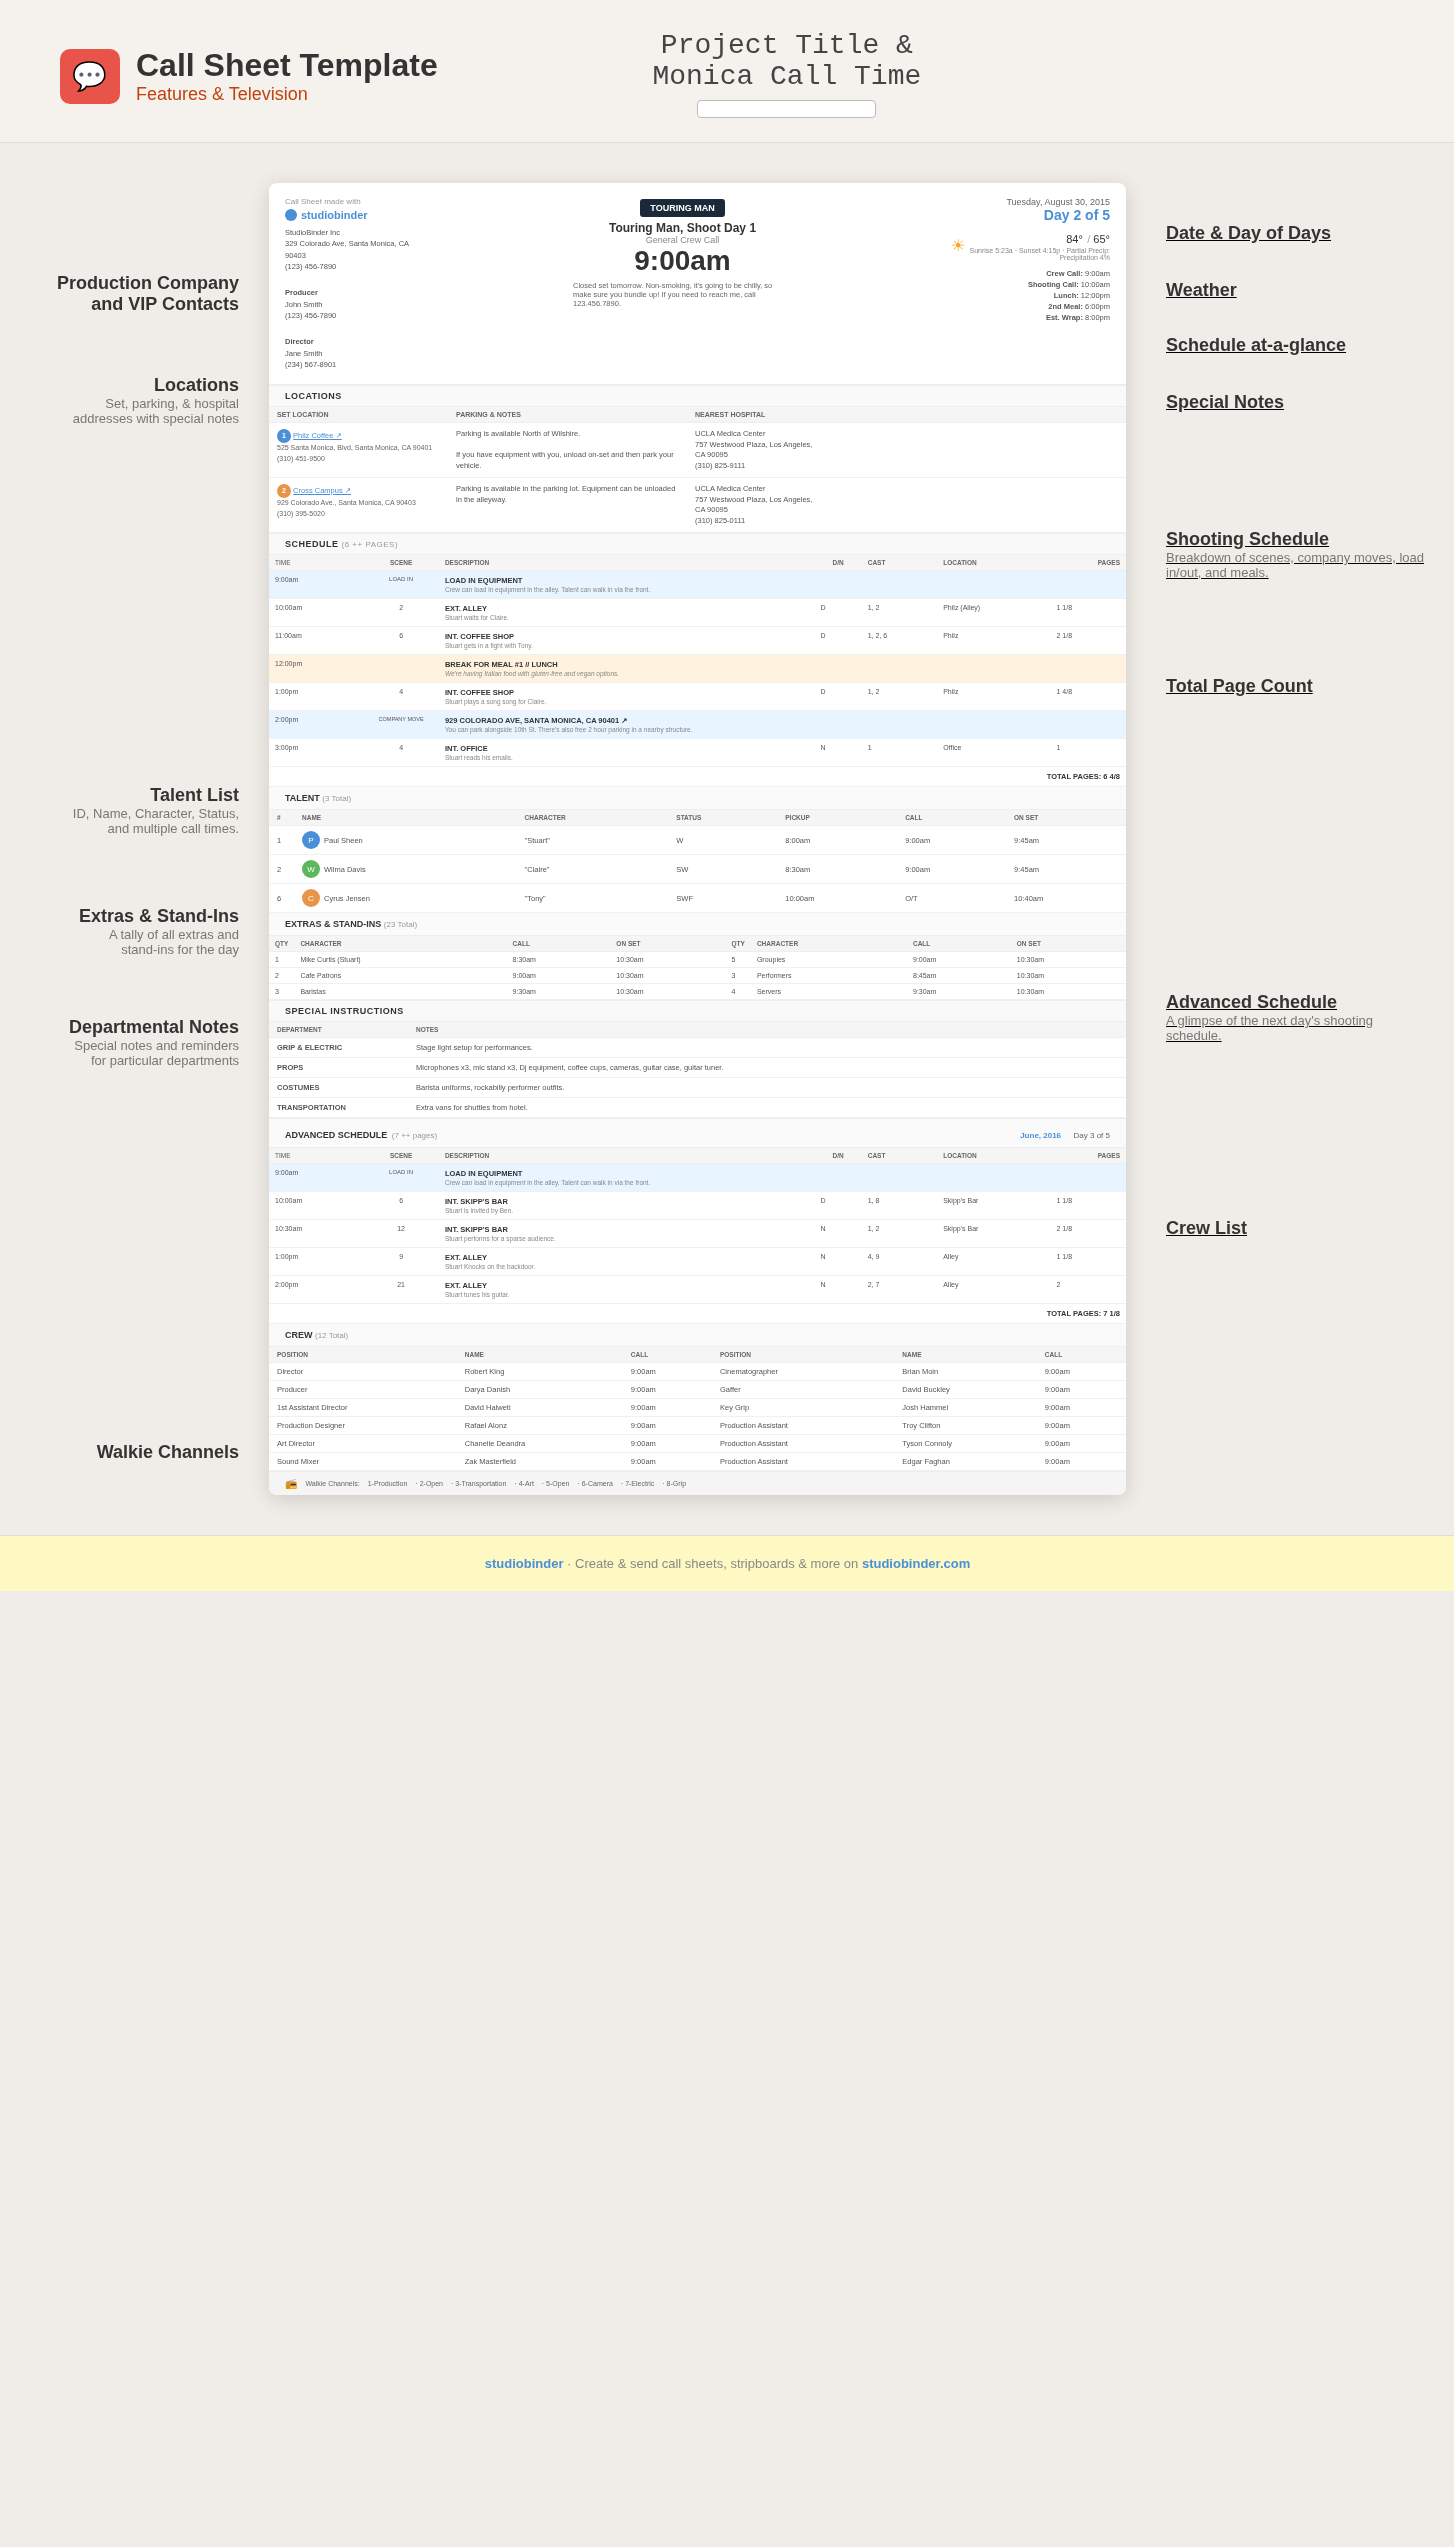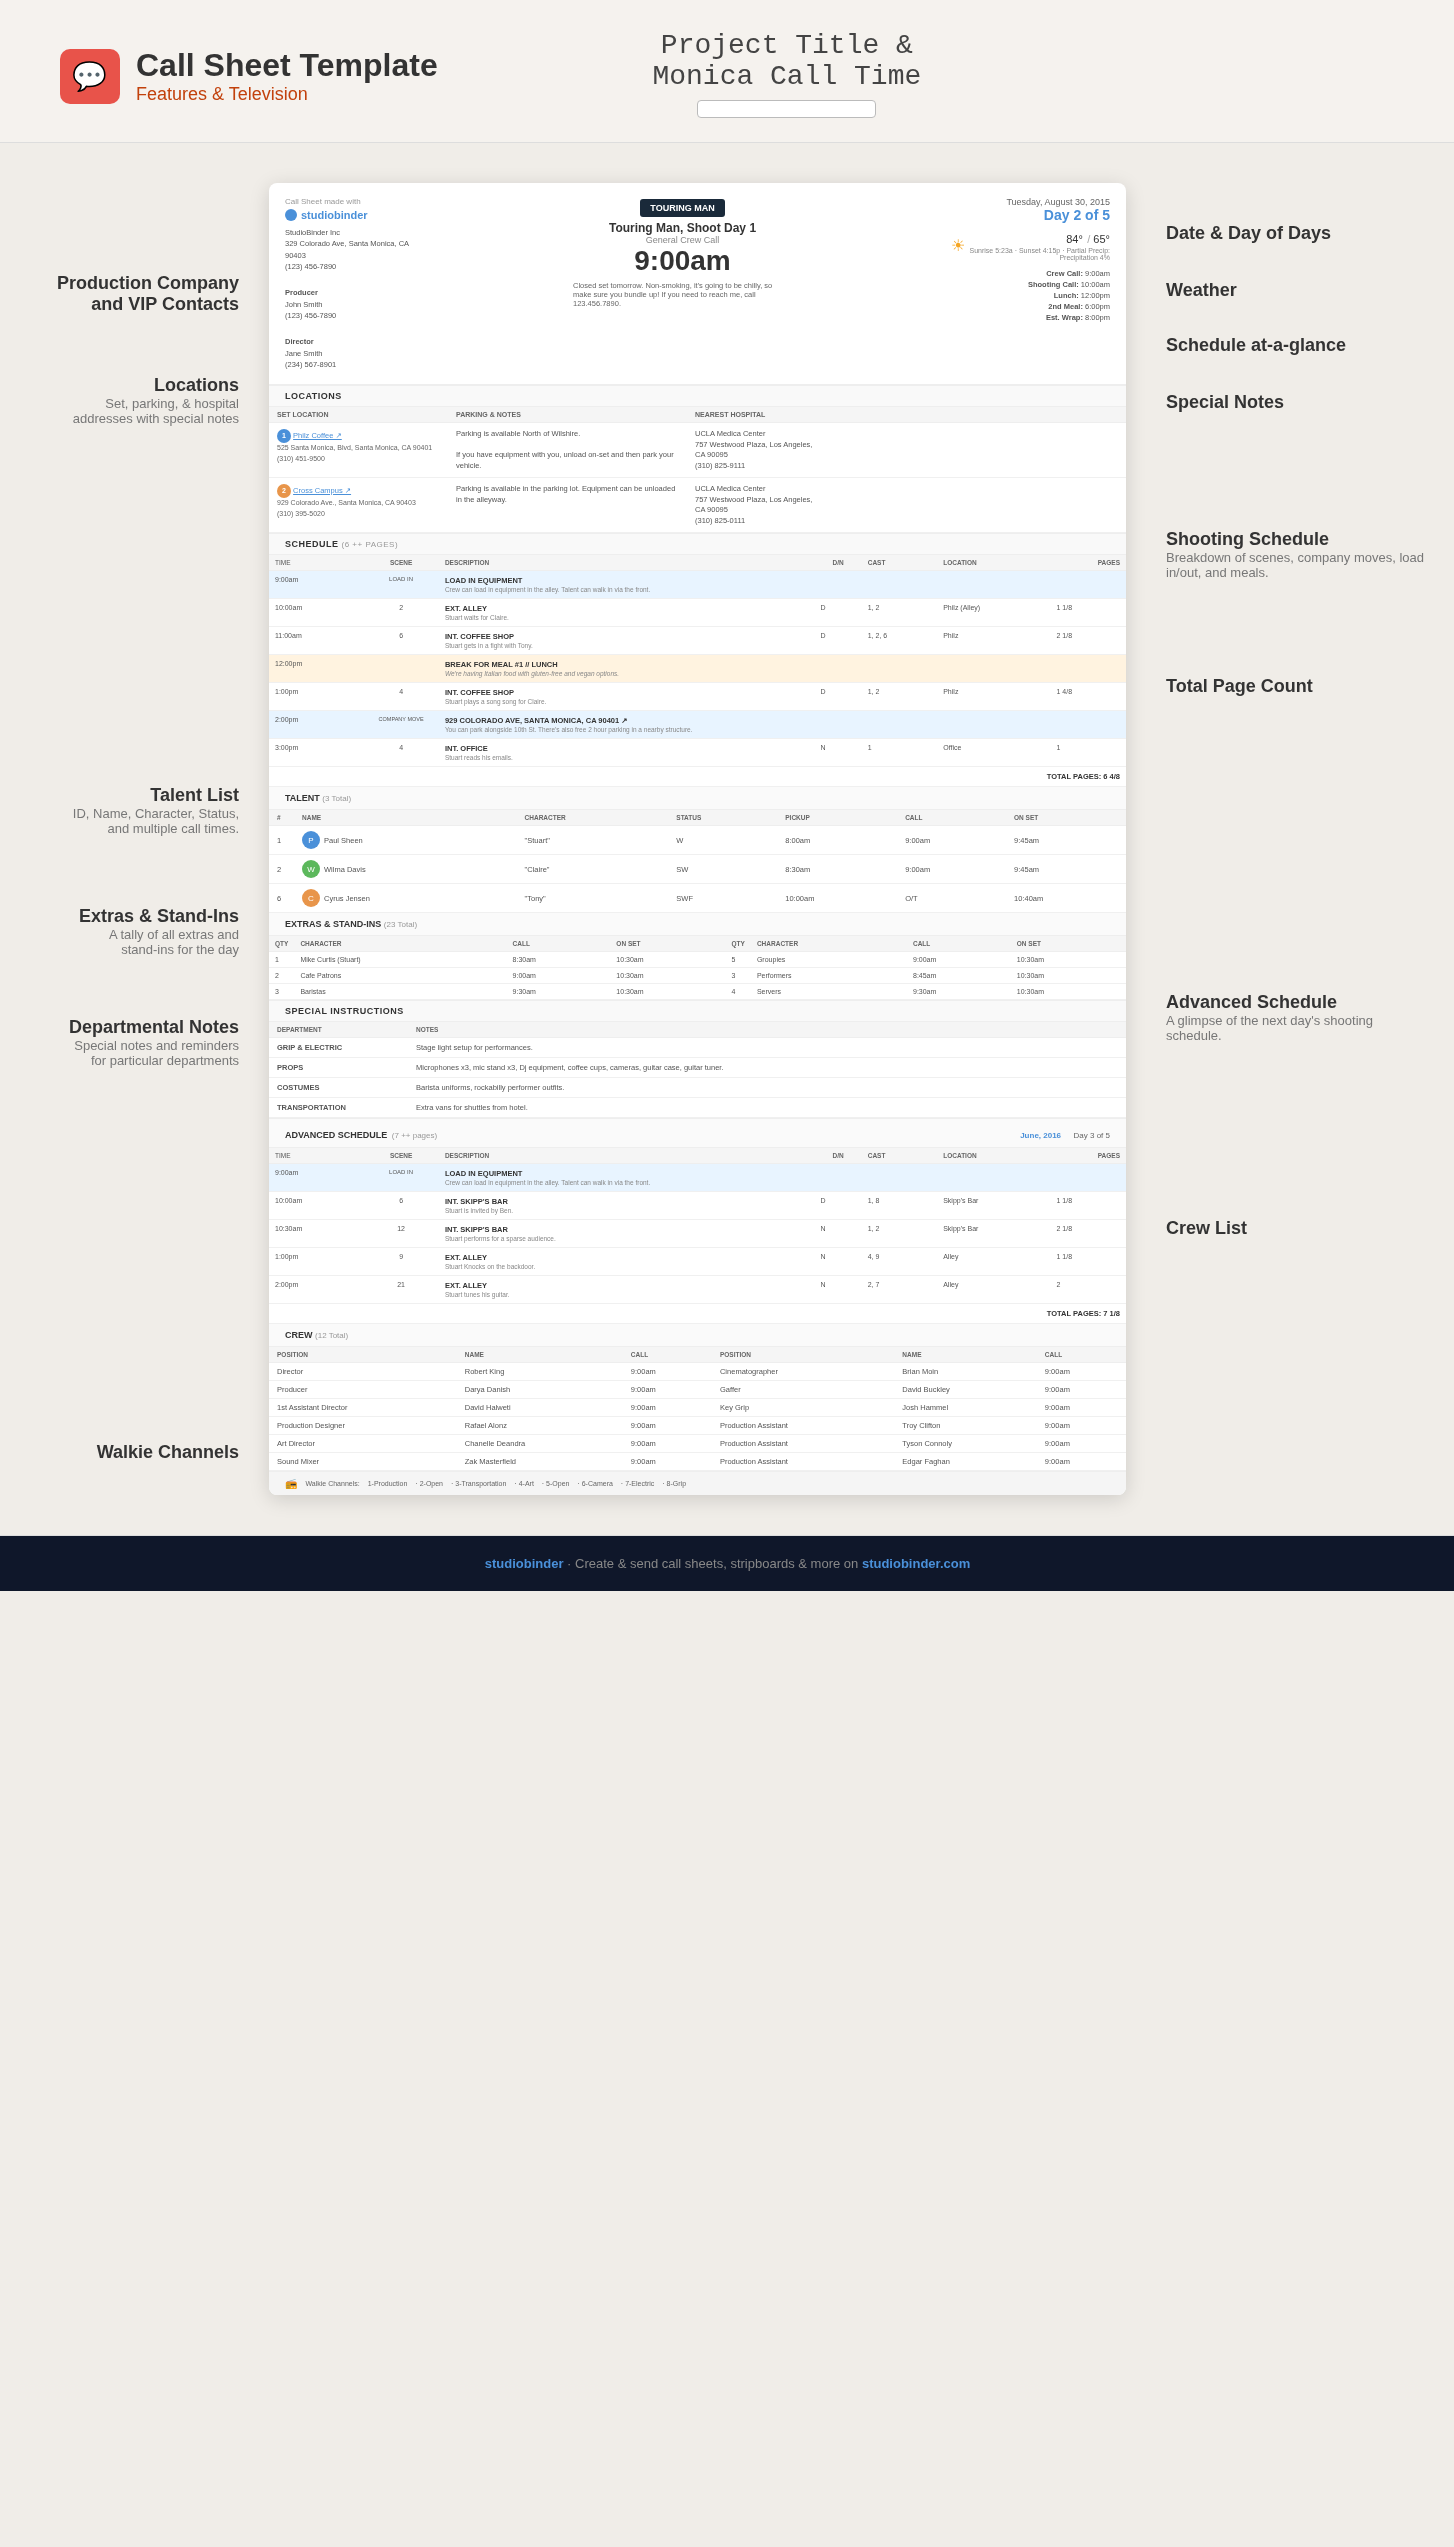--- a/index.html
+++ b/index.html
@@ -85,20 +85,21 @@
       box-shadow: 0 4px 20px rgba(0,0,0,0.15);
       overflow: hidden;
       margin: 0 20px;
     }
 
     
     .right-labels {
       width: 279px;
       flex-shrink: 0;
       padding-left: 20px;
+      text-decoration: underline;
     }
 
     
     .cs-header {
       display: flex;
       align-items: flex-start;
       padding: 14px 16px;
       border-bottom: 1px solid #eee;
       gap: 10px;
     }
@@ -462,21 +463,21 @@
       align-items: center;
       gap: 8px;
       flex-wrap: wrap;
     }
     .walkie-icon { color: #888; font-size: 10px; }
 
     
     .footer {
       text-align: center;
       padding: 20px;
-      background: #0f172a;
+      background: #fef9c3;
       font-size: 13px;
       color: #888;
       border-top: 1px solid #ddd;
     }
     .footer .brand {
       color: #4a90d9;
       font-weight: bold;
     }
     .label-block {
       margin-bottom: 16px;

